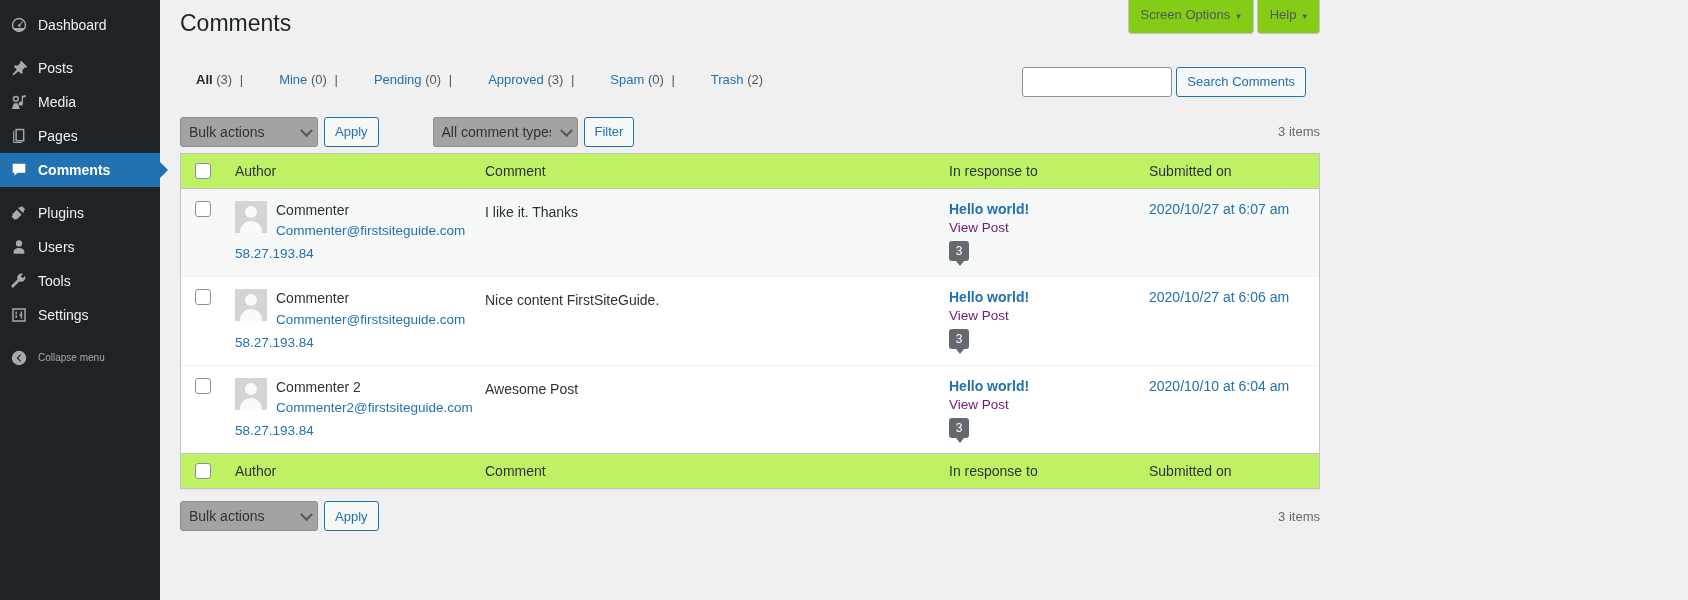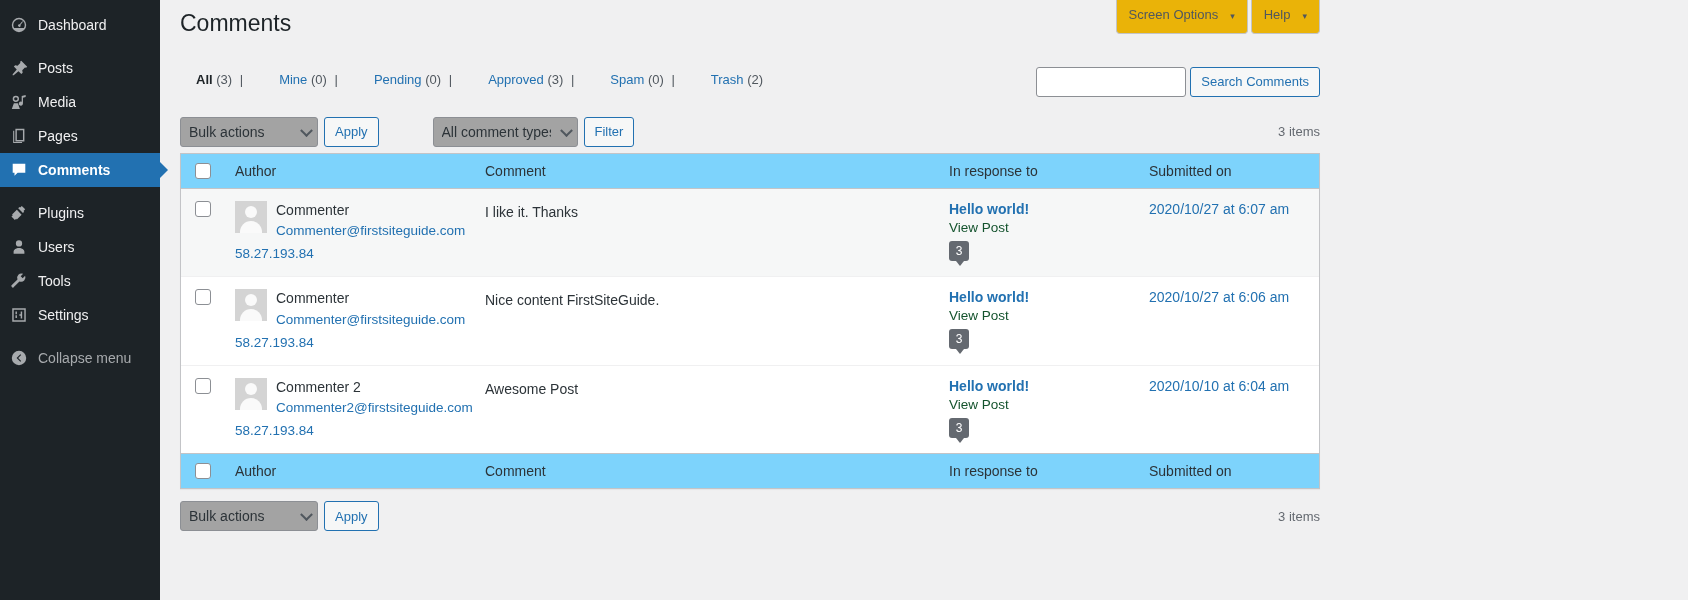--- a/index.html
+++ b/index.html
@@ -51,53 +51,53 @@
   .menu-item.current::after {
     content: "";
     position: absolute;
     right: -8px; top: 50%;
     margin-top: -8px;
     border-style: solid;
     border-width: 8px 0 8px 8px;
     border-color: transparent transparent transparent #2271b1;
   }
   .menu-sep { height: 9px; }
-  .menu-item.collapse { color: #a7aaad; font-size: 14px; }
+  .menu-item.collapse { color: #a7aaad; font-size: 10px; }
   .menu-item.collapse .micon { color: #a7aaad; }
 
   
   #main {
     flex: 1;
     background: #f0f0f1;
     position: relative;
     padding: 0 20px 0 20px;
     overflow: hidden;
   }
 
   
   #screen-meta {
     position: absolute;
     top: 0; right: 20px;
     display: flex;
     gap: 3px;
     z-index: 4;
   }
   .meta-btn {
-    background: #eab308;
+    background: #84cc16;
     border: 1px solid #c3c4c7;
     border-top: none;
     border-radius: 0 0 4px 4px;
     padding: 5px 12px 7px 12px;
     font-size: 13px;
     color: #50575e;
     cursor: pointer;
     line-height: 1.6;
     display: flex;
     align-items: center;
-    gap: 12px;
+    gap: 6px;
   }
   .caret { font-size: 9px; color: #50575e; transform: translateY(1px); }
 
   h1#page-title {
     font-size: 23px;
     font-weight: 400;
     color: #1d2327;
     margin: 0;
     padding: 9px 0 4px 0;
     line-height: 1.3;
@@ -171,21 +171,21 @@
     font-size: 13px;
     font-family: "Liberation Sans", sans-serif;
     height: 30px;
     padding: 0 10px;
     cursor: pointer;
     white-space: nowrap;
   }
 
   .search-box {
     position: absolute;
-    right: 0;
+    right: 14px;
     top: -44px;
     display: flex;
     align-items: center;
     gap: 4px;
   }
   input.search-input {
     width: 150px;
     height: 30px;
     border: 1px solid #8c8f94;
     border-radius: 3px;
@@ -215,21 +215,21 @@
     table-layout: fixed;
   }
   table.wp-list-table th,
   table.wp-list-table td {
     text-align: left;
     vertical-align: top;
     font-size: 14px;
     color: #2c3338;
   }
   thead th, tfoot th {
-    background: #7dd3fc;
+    background: #bef264;
     padding: 9px 10px;
     font-weight: 400;
     font-size: 14px;
     color: #2271b1;
     border-bottom: 1px solid #c3c4c7;
     cursor: pointer;
   }
   tfoot th {
     border-bottom: none;
     border-top: 1px solid #c3c4c7;
@@ -315,21 +315,21 @@
   .resp-post {
     font-size: 14px;
     color: #2271b1;
     text-decoration: none;
     font-weight: 600;
     display: block;
     cursor: pointer;
   }
   .resp-view {
     font-size: 13.5px;
-    color: #14532d;
+    color: #701a75;
     text-decoration: none;
     display: block;
     margin-top: 3px;
     cursor: pointer;
   }
   .bubble-wrap { margin-top: 6px; }
   .bubble {
     display: inline-block;
     position: relative;
     background: #646970;

